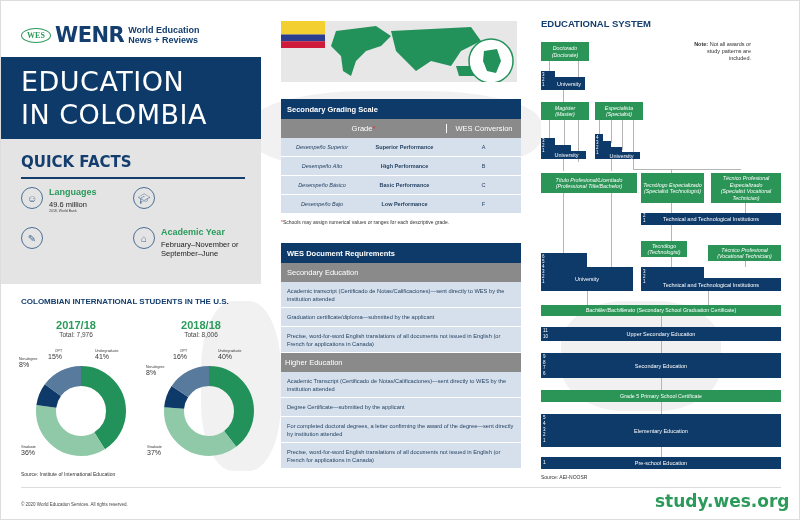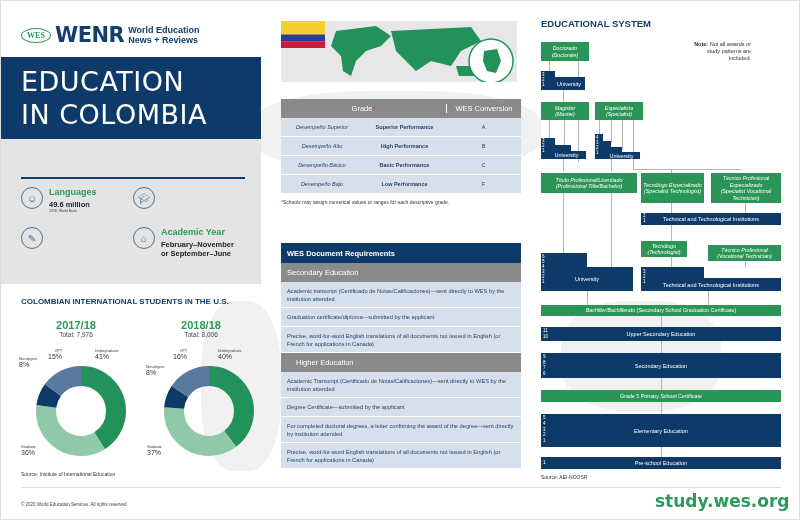--- a/index.html
+++ b/index.html
@@ -13,21 +13,21 @@
 .wenr-sub{font-size:9px;line-height:10px;color:#133e6e;font-weight:bold}
 .title-box{left:0;top:56px;width:260px;height:82px;background:#0e3a69;padding:8px 0 0 20px}
 .title-box div{color:#fff;font-size:27px;line-height:33px;letter-spacing:0.5px;font-family:"DejaVu Sans",sans-serif}
 
 .qf{left:0;top:138px;width:260px;height:145px;background:#e4e4e4;padding:14px 0 0 20px}
 .qf-title{font-size:15px;font-weight:bold;color:#133e6e;font-family:"DejaVu Sans",sans-serif}
 .qf-rule{position:absolute;left:20px;top:38px;width:224px;height:2px;background:#133e6e}
 .fact{position:absolute;display:flex;gap:6px}
 .ficon{width:22px;height:22px;border:1.5px solid #4c6e94;border-radius:50%;display:flex;align-items:center;justify-content:center;font-size:10px;color:#4c6e94;flex:0 0 22px}
 .flabel{color:#2b9a5b;font-weight:bold;font-size:9px;line-height:11px}
-.fval{font-weight:bold;font-size:7.5px;line-height:9px;color:#222;margin-top:2px}
+.fval{font-weight:normal;font-size:7.5px;line-height:9px;color:#222;margin-top:2px}
 .fsmall{font-size:3.5px;color:#444}
 
 .st-title{left:20px;top:296px;font-size:8px;font-weight:bold;color:#133e6e}
 .yr{font-size:11px;font-weight:bold;color:#2b9a5b;text-align:center}
 .tot{font-size:6.5px;color:#444;text-align:center}
 .lbl{font-size:3.5px;color:#333}
 .pct{font-size:7px;color:#333}
 .src{font-size:5px;color:#333}
 
 .map{left:280px;top:20px;width:236px;height:61px;background:#e7e7e7}
@@ -67,20 +67,21 @@
       <div class="wenr-sub">News + Reviews</div>
     </div>
   </div>
 
   <div class="abs title-box">
     <div>EDUCATION</div>
     <div>IN COLOMBIA</div>
   </div>
 
   <div class="abs qf">
+    <div class="qf-title">QUICK FACTS</div>
     <div class="qf-rule"></div>
 
     <div class="fact" style="left:20px;top:48px">
       <div class="ficon">☺</div>
       <div>
         <div class="flabel">Languages</div>
         <div class="fval">49.6 million</div>
         <div class="fsmall">2018, World Bank</div>
       </div>
     </div>
@@ -173,20 +174,21 @@
       <path d="M203 30 L216 28 L220 40 L215 52 L206 50 L202 40 Z" fill="#22915a"></path>
     </svg>
   </div>
   <svg class="abs flag" viewBox="0 0 44 27">
     <rect x="0" y="0" width="44" height="13.5" fill="#f3d02f"></rect>
     <rect x="0" y="13.5" width="44" height="6.75" fill="#2b3d8f"></rect>
     <rect x="0" y="20.25" width="44" height="6.75" fill="#ce1a3b"></rect>
   </svg>
 
   <div class="abs" style="left:280px;top:98px;width:240px">
+    <div class="tbl-head" style="height:20px">Secondary Grading Scale</div>
     <div class="tbl-sub" style="height:19px">
       <div style="width:165px;text-align:center"><span>Grade</span><span style="color:#e33">*</span></div>
       <div style="width:75px;text-align:center;border-left:1px solid #fff">WES Conversion</div>
     </div>
     <div class="tbl-row" style="height:19px">
       <div style="width:82px;text-align:center;font-style:italic">Desempeño Superior</div>
       <div style="width:83px;text-align:center;font-weight:bold">Superior Performance</div>
       <div style="width:75px;text-align:center">A</div>
     </div>
     <div class="tbl-row" style="height:19px">
@@ -206,21 +208,21 @@
     </div>
     <div style="font-size:5px;color:#333;margin-top:5px"><span style="color:#e33">*</span><span>Schools may assign numerical values or ranges for each descriptive grade.</span></div>
   </div>
 
   <div class="abs" style="left:280px;top:242px;width:240px">
     <div class="tbl-head" style="height:20px">WES Document Requirements</div>
     <div class="tbl-sub" style="height:19px;padding-left:6px">Secondary Education</div>
     <div class="req-row" style="height:26px">Academic transcript (Certificado de Notas/Calificaciones)—sent directly to WES by the institution attended</div>
     <div class="req-row" style="height:19px">Graduation certificate/diploma—submitted by the applicant</div>
     <div class="req-row" style="height:26px">Precise, word-for-word English translations of all documents not issued in English (or French for applications in Canada)</div>
-    <div class="tbl-sub" style="height:19px;padding-left:15px">Higher Education</div>
+    <div class="tbl-sub" style="height:19px;padding-left:4px">Higher Education</div>
     <div class="req-row" style="height:26px">Academic Transcript (Certificado de Notas/Calificaciones)—sent directly to WES by the institution attended</div>
     <div class="req-row" style="height:19px">Degree Certificate—submitted by the applicant</div>
     <div class="req-row" style="height:26px">For completed doctoral degrees, a letter confirming the award of the degree—sent directly by institution attended</div>
     <div class="req-row" style="height:26px">Precise, word-for-word English translations of all documents not issued in English (or French for applications in Canada)</div>
   </div>
 
   <div class="abs es-title">EDUCATIONAL SYSTEM</div>
   <div class="abs note"><b>Note:</b> <span>Not all awards or study patterns are included.</span></div>
 
   <div class="line" style="left:548px;top:60px;width:1px;height:10px"></div>

